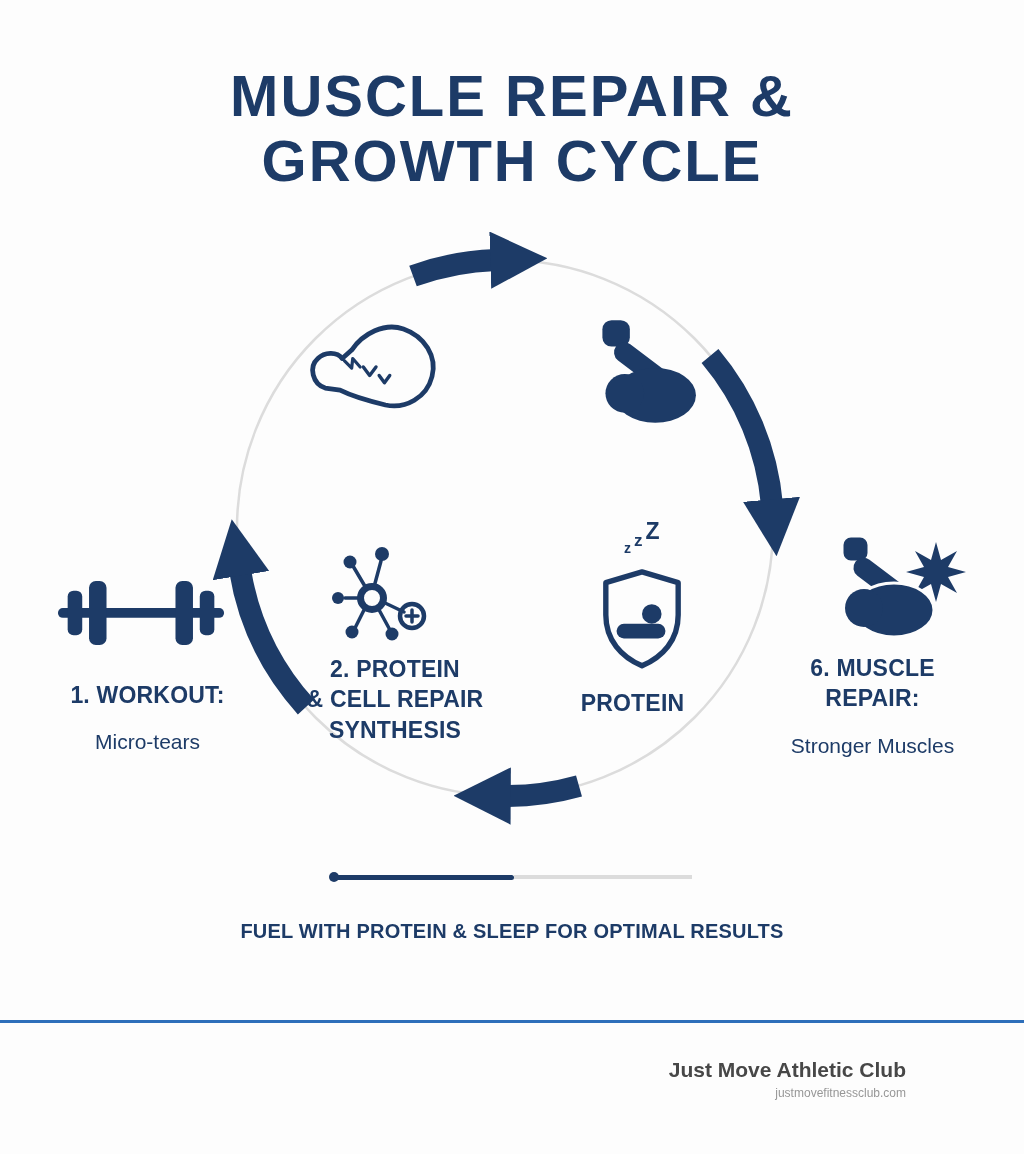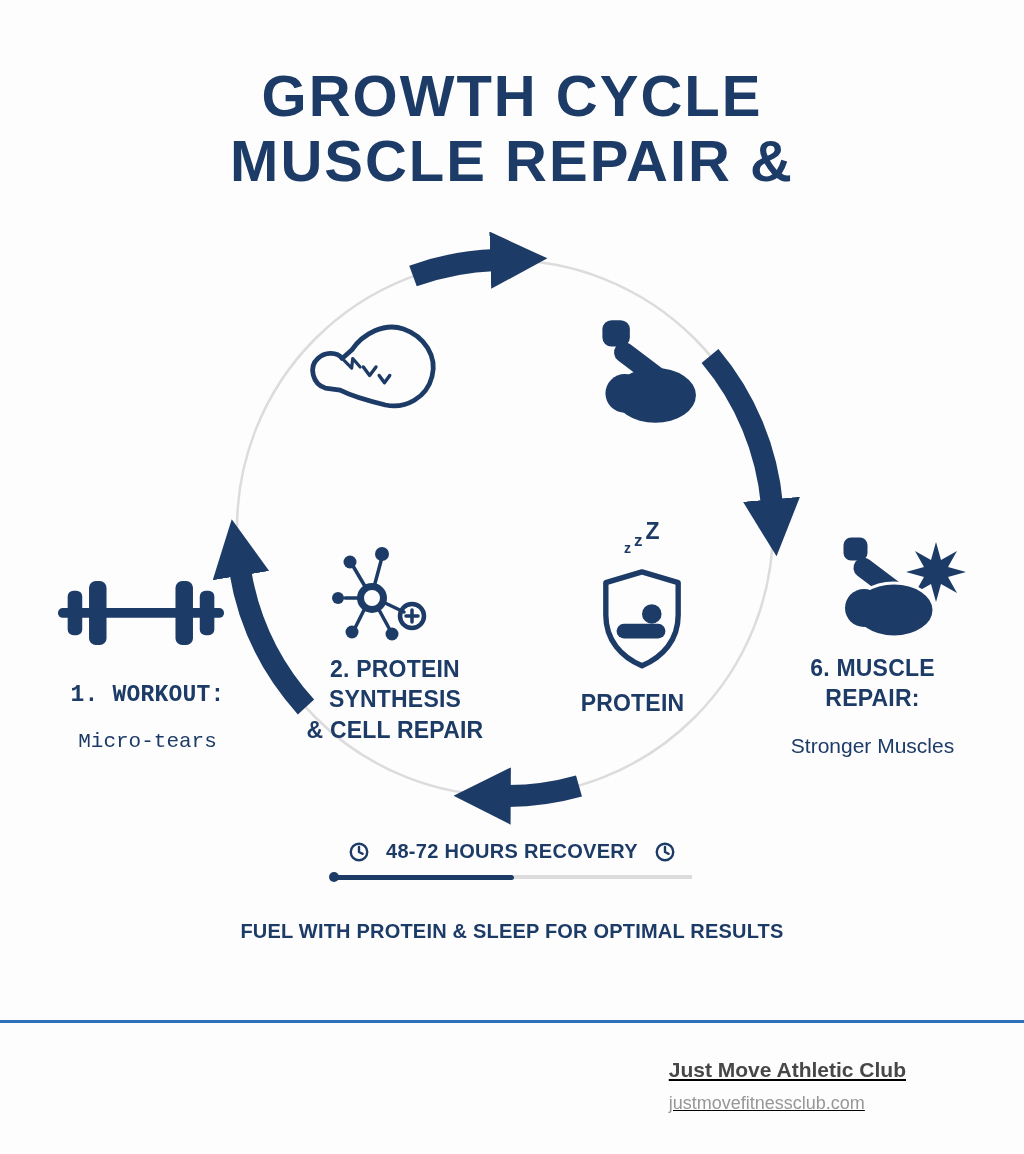--- a/index.html
+++ b/index.html
@@ -29,51 +29,51 @@
 
   .zzz{left:624px;top:534px;color:var(--navy);font-weight:700;display:flex;align-items:flex-end;gap:3px;}
   .zzz span{position:relative;line-height:1;}
   .zzz .z1{font-size:14px;top:-2px;}
   .zzz .z2{font-size:17px;top:-8px;}
   .zzz .z3{font-size:23px;top:-14px;}
 
   .stage{text-align:center;color:var(--navy);}
   .stage-heading{font-weight:700;font-size:23px;line-height:1.32;letter-spacing:.2px;}
   .stage-sub{font-size:21px;font-weight:400;margin-top:20px;}
-  .stage1{left:35px;top:680px;width:225px;font-family:Liberation Mono, monospace;}
+  .stage1{left:35px;top:680px;width:225px;}
   .stage2{left:295px;top:654px;width:200px;}
   .stage3{left:540px;top:688px;width:185px;}
   .stage4{left:770px;top:653px;width:205px;}
 
   .recovery-row{top:840px;left:50%;transform:translateX(-50%);display:flex;align-items:center;gap:16px;}
   .recovery-label{color:var(--navy);font-weight:700;font-size:20px;letter-spacing:.3px;white-space:nowrap;}
   .clock{width:22px;height:22px;}
 
   .recovery-bar{left:329px;top:872px;width:363px;height:10px;}
   .bar-dot{position:absolute;left:0;top:0;width:10px;height:10px;border-radius:50%;background:var(--navy);}
   .bar-dark{position:absolute;left:5px;top:2.5px;width:180px;height:5px;background:var(--navy);border-radius:3px;}
   .bar-gray{position:absolute;left:185px;top:3px;width:178px;height:4px;background:var(--circle_gray);}
 
   .fuel{top:920px;left:0;right:0;text-align:center;color:var(--navy);
         font-weight:700;font-size:20px;letter-spacing:.2px;}
 
   .divider{top:1020px;left:0;width:100%;height:3px;background:var(--divider_blue);}
 
-  .footer{top:1058px;right:118px;text-align:left;text-decoration:underline;}
+  .footer{top:1058px;right:118px;text-align:right;}
   .footer-brand{font-size:21px;font-weight:700;color:var(--footer_dark);}
-  .footer-site{font-size:18px;color:var(--footer_gray);margin-top:11px;}
+  .footer-site{font-size:12px;color:var(--footer_gray);margin-top:4px;}
 </style>
 </head>
 <body>
 
 <div class="canvas">
 
   <div class="title">
+    <div>MUSCLE REPAIR &amp;</div>
     <div>GROWTH CYCLE</div>
-    <div>MUSCLE REPAIR &amp;</div>
   </div>
 
   <svg class="cycle-svg" viewBox="0 0 1024 1154">
     <defs>
       <marker id="ah" viewBox="0 0 10 10" refX="1" refY="5" markerWidth="2.6" markerHeight="2.6" orient="auto">
         <path d="M0 0 L10 5 L0 10 Z" class="ink"></path>
       </marker>
     </defs>
     <circle cx="505" cy="528" r="268" class="ring"></circle>
     <path d="M 413 276 A 268 268 0 0 1 496 260" class="arrow" marker-end="url(#ah)"></path>
@@ -144,45 +144,34 @@
     </g>
   </svg>
 
   <div class="abs stage stage1">
     <div class="stage-heading">1. WORKOUT:</div>
     <div class="stage-sub">Micro-tears</div>
   </div>
 
   <div class="abs stage stage2">
     <div class="stage-heading">2. PROTEIN</div>
+    <div class="stage-heading">&amp; CELL REPAIR</div>
     <div class="stage-heading">SYNTHESIS</div>
-    <div class="stage-heading">&amp; CELL REPAIR</div>
   </div>
 
   <div class="abs stage stage3">
     <div class="stage-heading">PROTEIN</div>
   </div>
 
   <div class="abs stage stage4">
     <div class="stage-heading">6. MUSCLE</div>
     <div class="stage-heading">REPAIR:</div>
     <div class="stage-sub">Stronger Muscles</div>
   </div>
 
-  <div class="abs recovery-row">
-    <svg class="clock" viewBox="0 0 24 24">
-      <circle cx="12" cy="12" r="9" class="stroke-ink" stroke-width="2.6"></circle>
-      <path d="M 12 6.5 V 12 L 16 14" class="stroke-ink" stroke-width="2.6" stroke-linecap="round" stroke-linejoin="round"></path>
-    </svg>
-    <span class="recovery-label">48-72 HOURS RECOVERY</span>
-    <svg class="clock" viewBox="0 0 24 24">
-      <circle cx="12" cy="12" r="9" class="stroke-ink" stroke-width="2.6"></circle>
-      <path d="M 12 6.5 V 12 L 16 14" class="stroke-ink" stroke-width="2.6" stroke-linecap="round" stroke-linejoin="round"></path>
-    </svg>
-  </div>
 
   <div class="abs recovery-bar">
     <div class="bar-dot"></div>
     <div class="bar-dark"></div>
     <div class="bar-gray"></div>
   </div>
 
   <div class="abs fuel">FUEL WITH PROTEIN &amp; SLEEP FOR OPTIMAL RESULTS</div>
 
   <div class="abs divider"></div>

